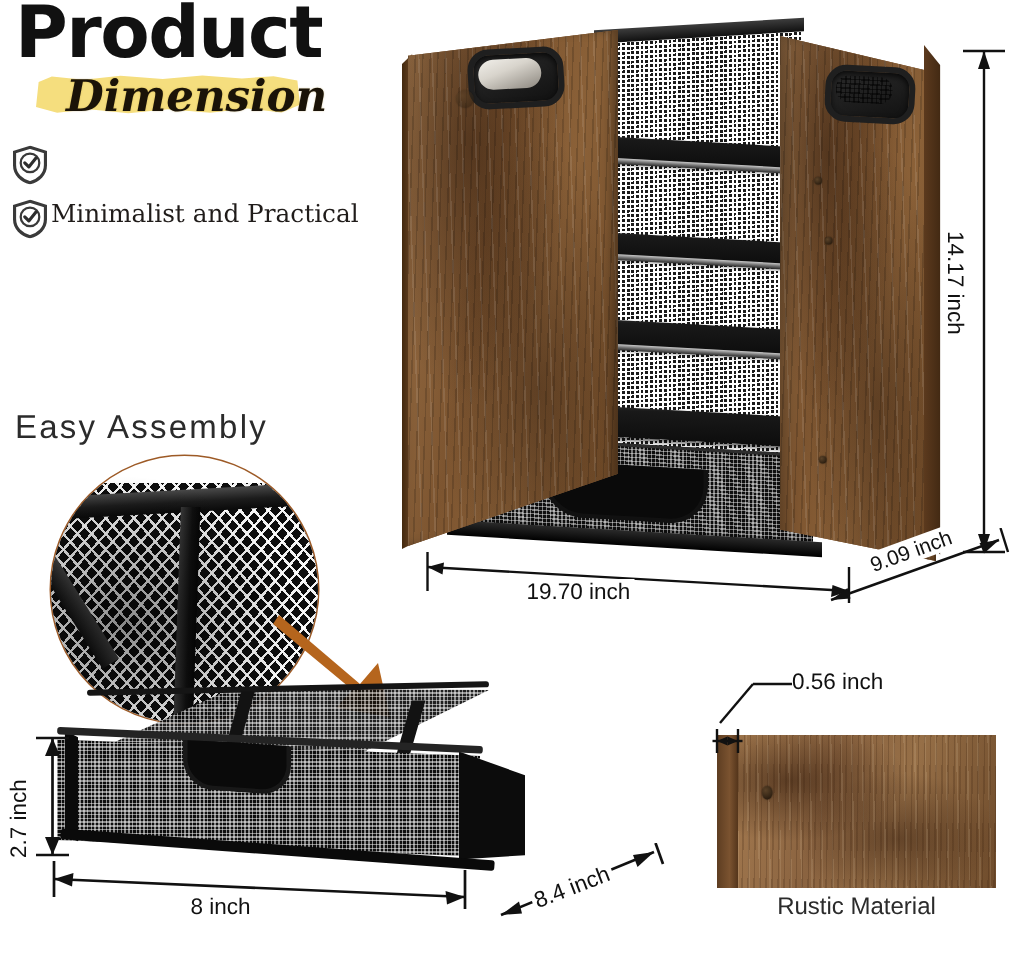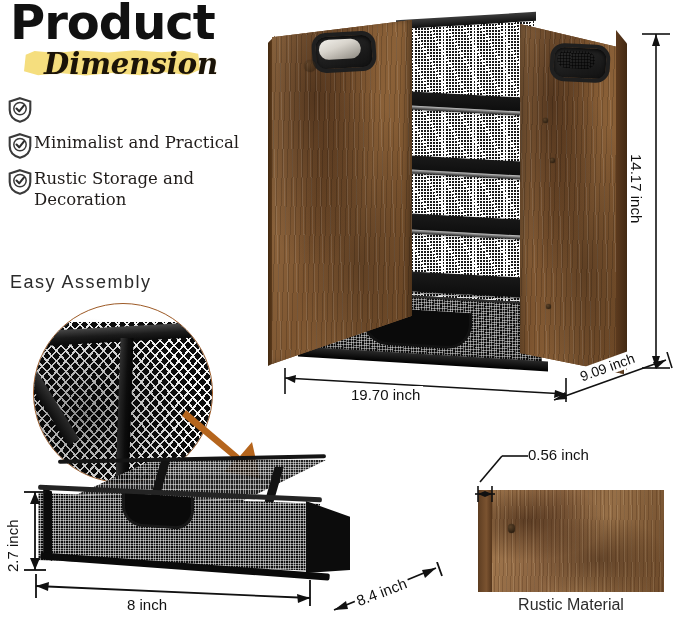--- a/index.html
+++ b/index.html
@@ -43,21 +43,21 @@
     font-family:"DejaVu Serif",serif;
     font-size:16.5px;color:#201c1a;line-height:1.25;
     white-space:pre-line;
     margin-top:39px;
   }
 
   
   .easy-label{
     position:absolute;left:10px;top:272px;
     font-family:"Liberation Sans",sans-serif;
-    font-size:18px;color:#2b2b2b;letter-spacing:1.5px;
+    font-size:22px;color:#2b2b2b;letter-spacing:1.5px;
   }
   .circle-zoom{
     position:absolute;left:33px;top:303px;width:178px;height:178px;
     border-radius:50%;border:1.4px solid #9d5a26;
     overflow:hidden;background:#fff;
   }
   .cz-mesh{
     position:absolute;left:-12px;top:18px;width:210px;height:180px;
     background-color:#0d0d0d;
     background-image:
@@ -239,28 +239,20 @@
 
     <div class="feat-row">
       <svg class="shield" viewBox="0 0 24 26">
         <path d="M12 1.2 L22.3 4.4 V13 C22.3 19.3 17.6 23.3 12 24.8 C6.4 23.3 1.7 19.3 1.7 13 V4.4 Z" fill="none" stroke="#3a3a3a" stroke-width="2.1"></path>
         <circle cx="12" cy="11.6" r="6.2" fill="none" stroke="#3a3a3a" stroke-width="1.5"></circle>
         <path d="M8.5 11.6 L11.2 14.3 L16 8.4" fill="none" stroke="#2e2e2e" stroke-width="2.1" stroke-linecap="round" stroke-linejoin="round"></path>
       </svg>
       <div class="feat-text">Minimalist and Practical</div>
     </div>
 
-    <div class="feat-row">
-      <svg class="shield" viewBox="0 0 24 26">
-        <path d="M12 1.2 L22.3 4.4 V13 C22.3 19.3 17.6 23.3 12 24.8 C6.4 23.3 1.7 19.3 1.7 13 V4.4 Z" fill="none" stroke="#3a3a3a" stroke-width="2.1"></path>
-        <circle cx="12" cy="11.6" r="6.2" fill="none" stroke="#3a3a3a" stroke-width="1.5"></circle>
-        <path d="M8.5 11.6 L11.2 14.3 L16 8.4" fill="none" stroke="#2e2e2e" stroke-width="2.1" stroke-linecap="round" stroke-linejoin="round"></path>
-      </svg>
-      <div class="feat-text">Rustic Storage and Decoration</div>
-    </div>
 
     <div class="feat-row tall">
       <svg class="shield" viewBox="0 0 24 26">
         <path d="M12 1.2 L22.3 4.4 V13 C22.3 19.3 17.6 23.3 12 24.8 C6.4 23.3 1.7 19.3 1.7 13 V4.4 Z" fill="none" stroke="#3a3a3a" stroke-width="2.1"></path>
         <circle cx="12" cy="11.6" r="6.2" fill="none" stroke="#3a3a3a" stroke-width="1.5"></circle>
         <path d="M8.5 11.6 L11.2 14.3 L16 8.4" fill="none" stroke="#2e2e2e" stroke-width="2.1" stroke-linecap="round" stroke-linejoin="round"></path>
       </svg>
     </div>
 
   </div>

